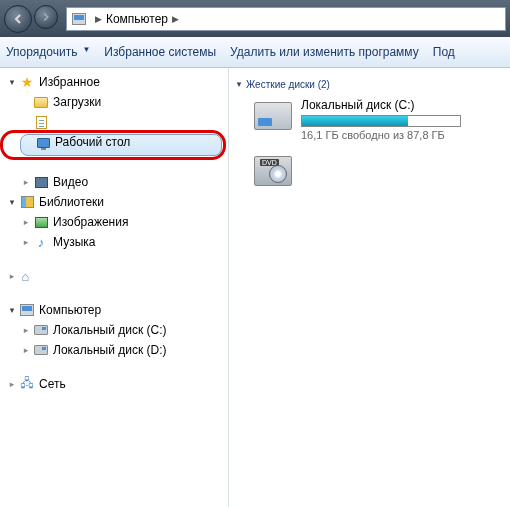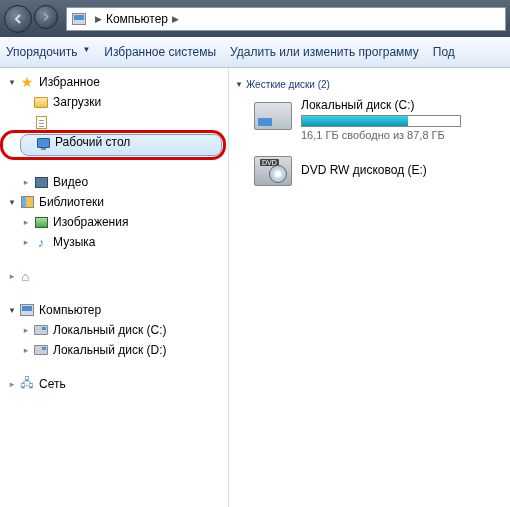--- a/index.html
+++ b/index.html
@@ -234,20 +234,17 @@
           <div class="drive-status">16,1 ГБ свободно из 87,8 ГБ</div>
         </div>
       </div>
     </div>
 
     <div class="section">
       <div class="drive-row">
         <div class="drive-icon">
             <div class="ico-dvd-big"></div>
           </div>
-        <div class="drive-info" style="display:flex;align-items:center">
-          <div class="drive-name">DVD RW дисковод (E:)</div>
-        </div>
       </div>
     </div>
 
   </div>
 </div>
 
 </body></html>

